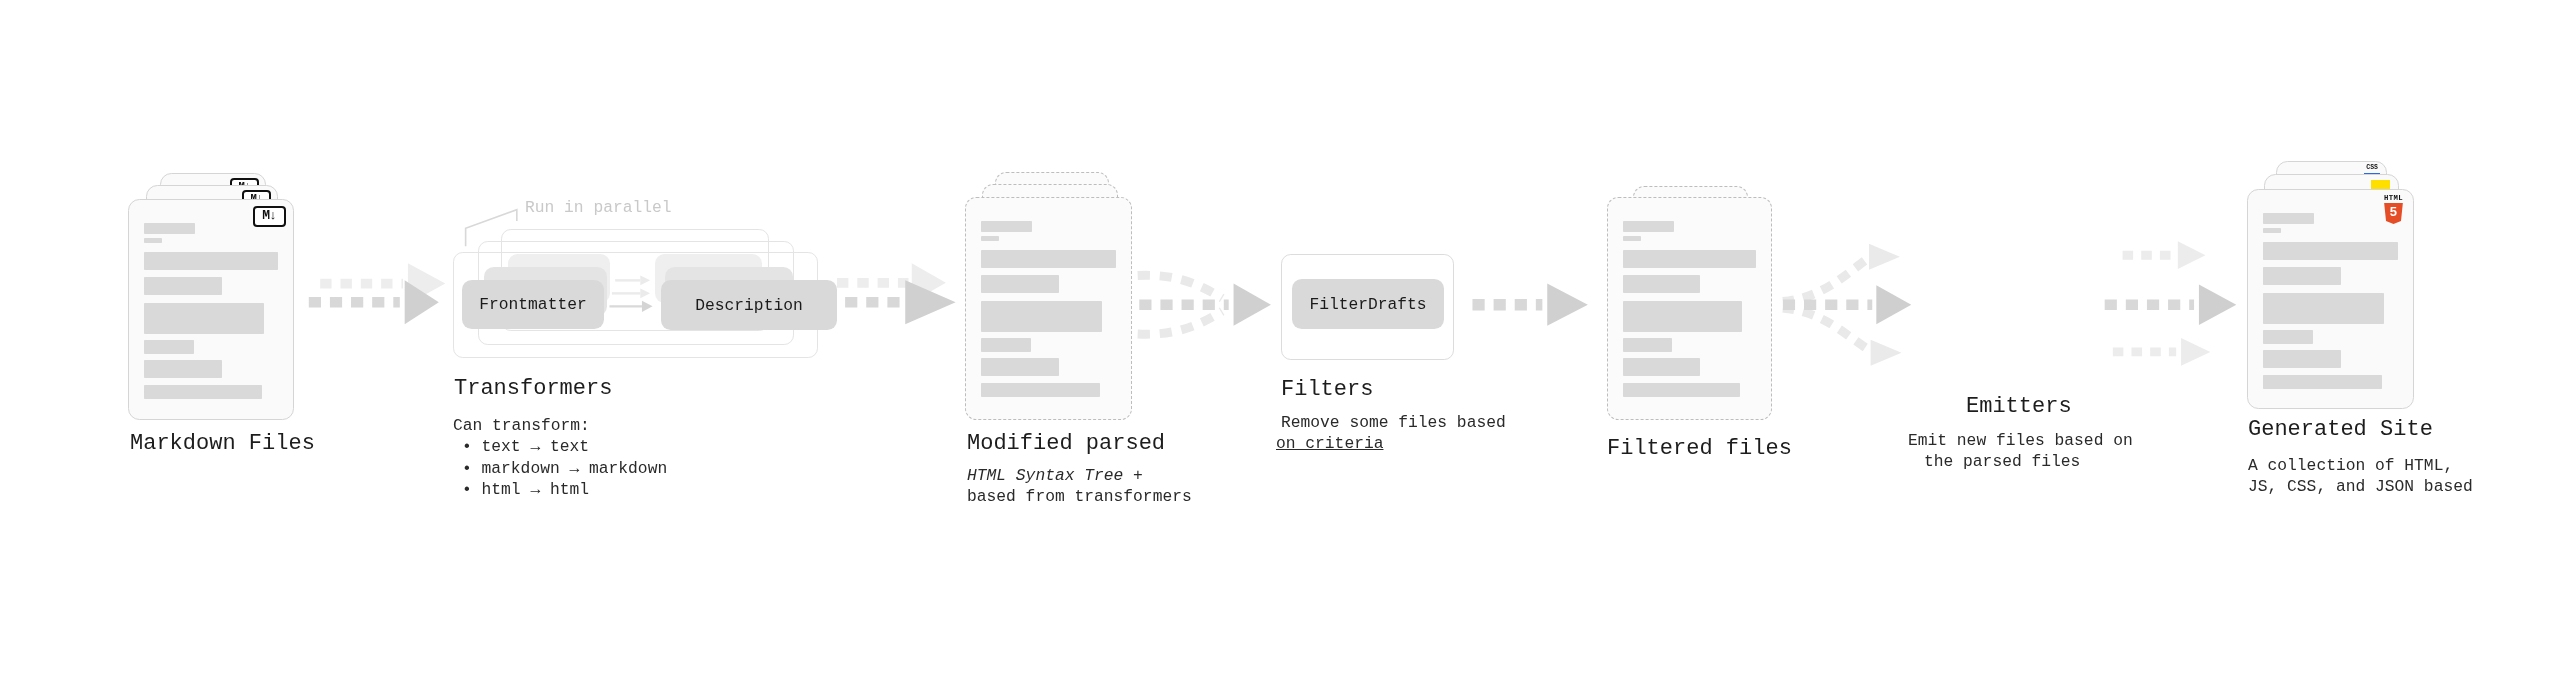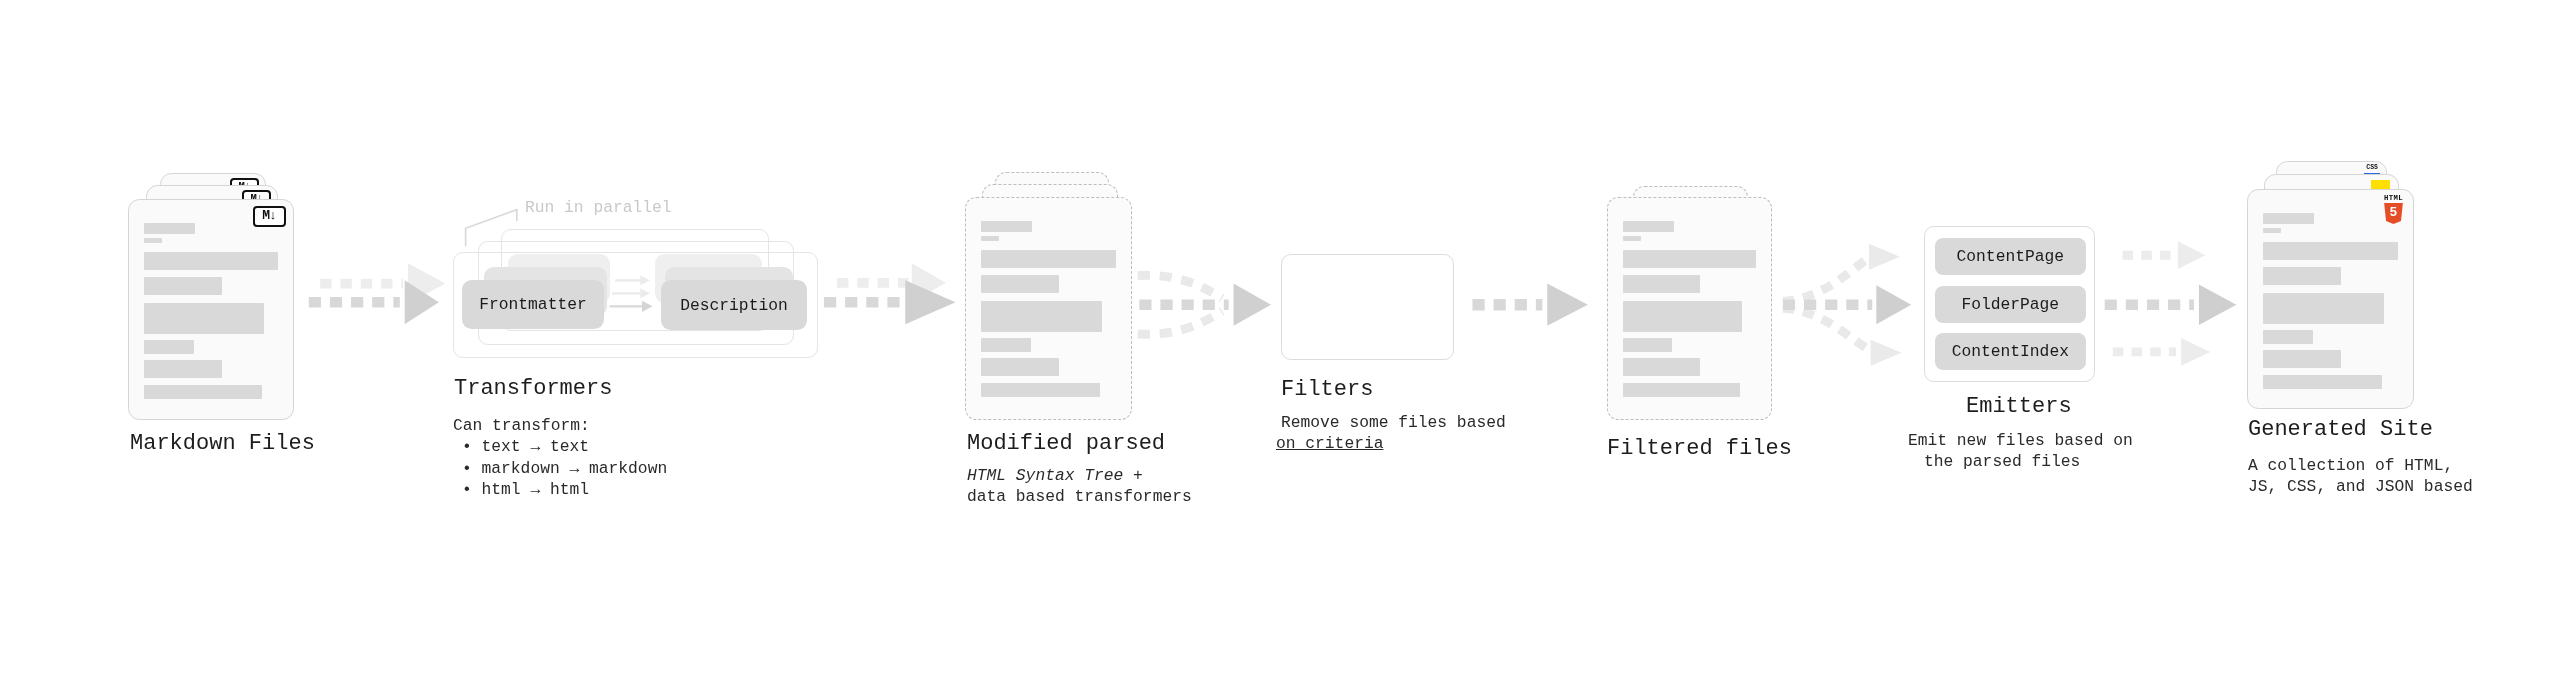--- a/index.html
+++ b/index.html
@@ -141,21 +141,21 @@
     <div class="group-box" style="left:501px;top:229px;width:268px;height:102px;"></div>
     <div class="pill g2" style="left:508px;top:254px;width:102px;height:49px;"></div>
     <div class="pill g2" style="left:655px;top:254px;width:107px;height:49px;"></div>
 
     <div class="group-box" style="left:478px;top:241px;width:316px;height:104px;"></div>
     <div class="pill g1" style="left:484px;top:267px;width:123px;height:49px;"></div>
     <div class="pill g1" style="left:665px;top:267px;width:128px;height:49px;"></div>
 
     <div class="group-box" style="left:453px;top:252px;width:365px;height:106px;"></div>
     <div class="pill" style="left:462px;top:280px;width:142px;height:49px;">Frontmatter</div>
-    <div class="pill" style="left:661px;top:280px;width:146px;height:50px;">Description</div>
+    <div class="pill" style="left:661px;top:280px;width:176px;height:50px;">Description</div>
   </div>
   <div class="title" style="left:454px;top:377px;">Transformers</div>
   <div class="sub" style="left:453px;top:415px;">Can transform:</div>
   <div class="sub" style="left:462px;top:436px;">• text → text</div>
   <div class="sub" style="left:462px;top:458px;">• markdown → markdown</div>
   <div class="sub" style="left:462px;top:479px;">• html → html</div>
 
   <div>
     <div class="card dashed" style="left:995px;top:172px;width:114px;height:223px;"></div>
     <div class="card dashed" style="left:982px;top:184px;width:136px;height:223px;"></div>
@@ -167,23 +167,24 @@
           <div class="bar" style="width: 58%; height: 18px; margin-bottom: 8.1px;"></div>
           <div class="bar" style="width: 90%; height: 31px; margin-bottom: 5.7px;"></div>
           <div class="bar" style="width: 37%; height: 14px; margin-bottom: 6.5px;"></div>
           <div class="bar" style="width: 58%; height: 18px; margin-bottom: 6.5px;"></div>
           <div class="bar" style="width: 88%; height: 14.6px; margin-bottom: 0px;"></div>
         </div>
     </div>
   </div>
   <div class="title" style="left:967px;top:432px;">Modified parsed</div>
   <div class="sub" style="left:967px;top:465px;font-style:italic;">HTML Syntax Tree +</div>
-  <div class="sub" style="left:967px;top:486px;">data based transformers</div>
+  <div class="sub" style="left:967px;top:486px;">based from transformers</div>
 
   <div class="panel" style="left:1281px;top:254px;width:173px;height:106px;"></div>
+  <div class="pill" style="left:1292px;top:279px;width:152px;height:50px;">FilterDrafts</div>
   <div class="title" style="left:1281px;top:378px;">Filters</div>
   <div class="sub" style="left:1281px;top:412px;">Remove some files based</div>
   <div class="sub" style="left:1276px;top:433px;text-decoration:underline;">on criteria</div>
 
   <div>
     <div class="card dashed" style="left:1633px;top:186px;width:115px;height:223px;"></div>
     <div class="card dashed" style="left:1607px;top:197px;width:165px;height:223px;">
       <div class="bars">
           <div class="bar" style="width: 38%; height: 10.6px; margin-bottom: 4.1px;"></div>
           <div class="bar" style="width: 13%; height: 5.7px; margin-bottom: 9px;"></div>
@@ -191,25 +192,20 @@
           <div class="bar" style="width: 58%; height: 18px; margin-bottom: 8.1px;"></div>
           <div class="bar" style="width: 90%; height: 31px; margin-bottom: 5.7px;"></div>
           <div class="bar" style="width: 37%; height: 14px; margin-bottom: 6.5px;"></div>
           <div class="bar" style="width: 58%; height: 18px; margin-bottom: 6.5px;"></div>
           <div class="bar" style="width: 88%; height: 14.6px; margin-bottom: 0px;"></div>
         </div>
     </div>
   </div>
   <div class="title" style="left:1607px;top:437px;">Filtered files</div>
 
-  <div class="panel" style="left:1924px;top:226px;width:171px;height:156px;">
-    <div class="emit-pill" style="top:11.4px;">ContentPage</div>
-    <div class="emit-pill" style="top:59px;">FolderPage</div>
-    <div class="emit-pill" style="top:106px;">ContentIndex</div>
-  </div>
   <div class="title" style="left:1924px;top:395px;margin-left:42px;">Emitters</div>
   <div class="sub" style="left:1908px;top:430px;">Emit new files based on</div>
   <div class="sub" style="left:1924px;top:451px;">the parsed files</div>
 
   <div>
     <div class="card" style="left:2276px;top:161px;width:111px;height:220px;">
       <div class="css-badge">
         <div class="css-label">CSS</div>
         <div class="css-bar"></div>
       </div>

